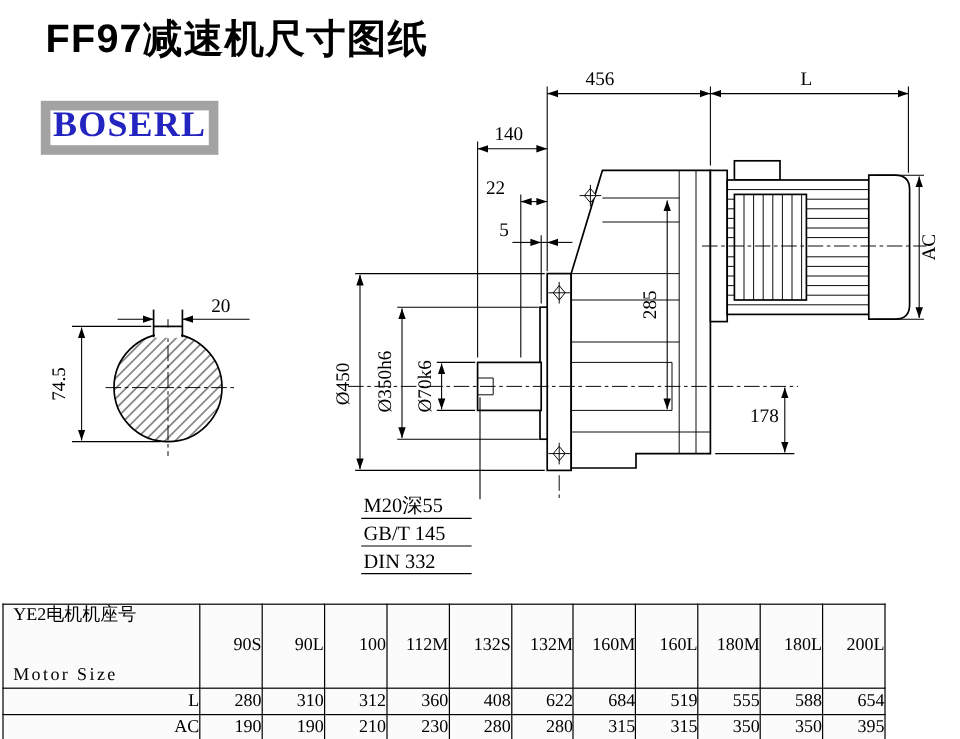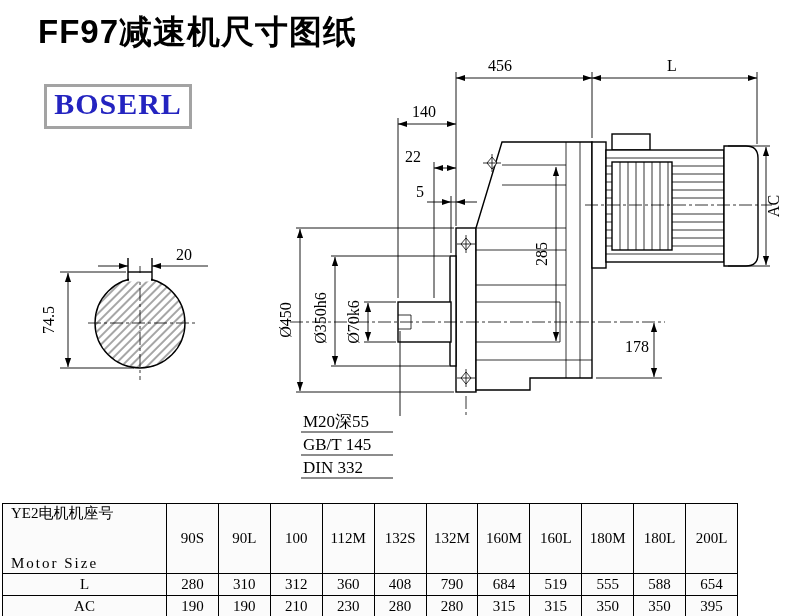--- a/index.html
+++ b/index.html
@@ -1,36 +1,36 @@
 <!DOCTYPE html>
 <html><head>
 <meta charset="utf-8">
 <style>
   * { margin:0; padding:0; box-sizing:border-box; }
   html,body { background:#fff; }
   .canvas { position:relative; width:800px; height:616px; background:#fff; overflow:hidden;
             font-family:"Liberation Sans", sans-serif; color:#000; }
   .title { position:absolute; left:38px; top:10px; font-size:33px; font-weight:bold;
            letter-spacing:1px; font-family:"Liberation Sans", sans-serif; }
-  .logo { position:absolute; left:44px; top:84px; width:148px; height:45px;
-          border:3px solid #a3a3a3; display:flex; align-items:flex-start; justify-content:center; background:#fff; }
+  .logo { position:absolute; left:34px; top:84px; width:148px; height:45px;
+          border:8px solid #a3a3a3; display:flex; align-items:flex-end; justify-content:center; background:#fff; }
   .logo span { color:#2424c0; font-family:"Liberation Serif", serif; font-weight:bold;
                font-size:30px; letter-spacing:1px; }
   svg.draw { position:absolute; left:0; top:0; }
   .ol  { stroke:#000; stroke-width:1.4; fill:none; }
   .olw { stroke:#000; stroke-width:1.4; fill:#fff; }
   .tl  { stroke:#000; stroke-width:0.8; fill:none; }
   .tlw { stroke:#000; stroke-width:0.8; fill:#fff; }
   .dim { stroke:#000; stroke-width:0.9; fill:none; }
   .cl  { stroke:#000; stroke-width:0.8; fill:none; stroke-dasharray:13 3 3 3; }
   text.dt  { font-family:"Liberation Serif", serif; font-size:16px; fill:#000; }
   text.dt2 { font-family:"Liberation Serif", serif; font-size:17px; fill:#000; }
   table.spec { position:absolute; left:2px; top:503px; width:736px; border-collapse:collapse;
                table-layout:fixed; background:#fbfbfb; }
-  table.spec th, table.spec td { border:1px solid #000; text-align:center;
+  table.spec th, table.spec td { border:1px solid #000; text-align:right;
                font-family:"Liberation Serif", serif; font-size:15px; font-weight:normal; padding:0; }
   table.spec tr.hdr { height:42px; }
   table.spec tr.datarow { height:22px; }
   .head-cell { text-align:left !important; padding-left:8px !important; line-height:1.25; }
   .head-cell .en { letter-spacing:2px;margin-top:31px; }
 </style>
 </head>
 <body>
 
 <div class="canvas">
@@ -252,21 +252,21 @@
         <th>180L</th>
         <th>200L</th>
       </tr>
       <tr class="datarow">
         <td>L</td>
         <td>280</td>
         <td>310</td>
         <td>312</td>
         <td>360</td>
         <td>408</td>
-        <td>790</td>
+        <td>622</td>
         <td>684</td>
         <td>519</td>
         <td>555</td>
         <td>588</td>
         <td>654</td>
       </tr>
       <tr class="datarow">
         <td>AC</td>
         <td>190</td>
         <td>190</td>

